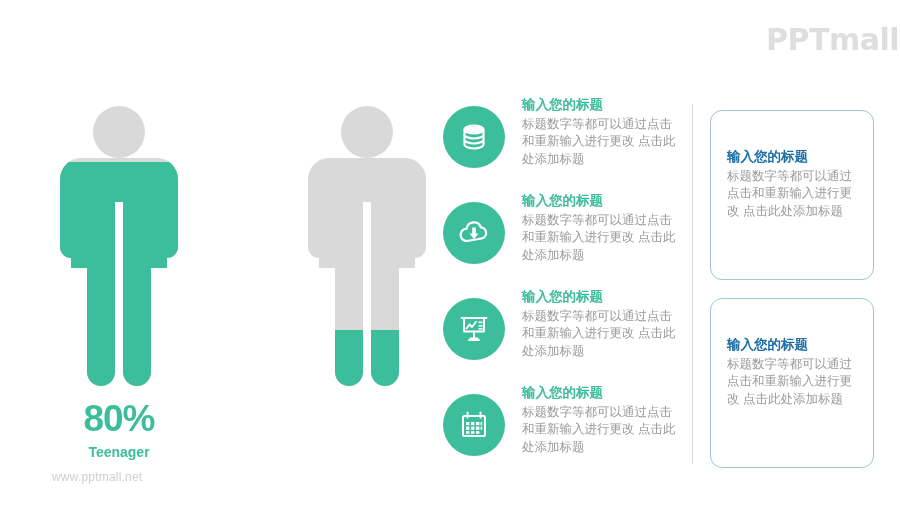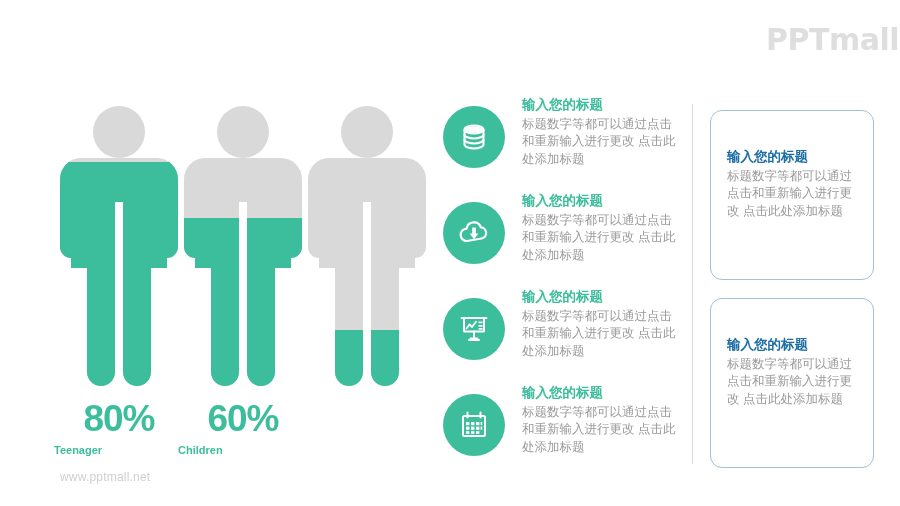--- a/index.html
+++ b/index.html
@@ -33,21 +33,20 @@
   }
 
   
   .watermark {
     position: absolute;
     left: 52px;
     top: 470px;
     font-size: 12px;
     color: #cfcfcf;
     letter-spacing: 0.2px;
-    margin-left: 8px;
   }
 
   
   .people {
     position: absolute;
     left: 22px;
     top: 104px;
     width: 410px;
     height: 360px;
   }
@@ -81,21 +80,22 @@
     font-weight: bold;
     color: #3cbd9c;
     letter-spacing: -1px;
     line-height: 1;
   }
   .plabel {
     position: absolute;
     left: 0;
     top: 340px;
     width: 100%;
-    font-size: 11px;
+    text-align: center;
+    font-size: 14px;
     font-weight: bold;
     color: #3cbd9c;
   }
 
   
   .icon-list {
     position: absolute;
     left: 440px;
     top: 95px;
     width: 240px;
@@ -209,40 +209,20 @@
             <g clip-path="url(#pg0)">
               <rect x="0" y="0" width="120" height="290" fill="#d9d9d9"></rect>
               <rect x="0" y="58" width="120" height="232" fill="#3cbd9c"></rect>
             </g>
           </svg>
         </div>
       <div class="pct">80%</div>
       <div class="plabel">Teenager</div>
     </div>
 
-    <div class="person-slot p1">
-      <div class="figure">
-          <svg viewBox="0 0 120 290" xmlns="http://www.w3.org/2000/svg">
-            <defs>
-              <clipPath id="pg1">
-                <circle cx="60" cy="28" r="26"></circle>
-                <path d="M22 54 h76 a21 21 0 0 1 21 21 v68 a11 11 0 0 1 -22 0 v-45 h-74 v45 a11 11 0 0 1 -22 0 v-68 a21 21 0 0 1 21 -21 Z"></path>
-                <path d="M12 98 h44 v170 a14 14 0 0 1 -28 0 v-104 h-16 Z"></path>
-                <path d="M64 98 h44 v66 h-16 v104 a14 14 0 0 1 -28 0 Z"></path>
-              </clipPath>
-            </defs>
-            <g clip-path="url(#pg1)">
-              <rect x="0" y="0" width="120" height="290" fill="#d9d9d9"></rect>
-              <rect x="0" y="114" width="120" height="176" fill="#3cbd9c"></rect>
-            </g>
-          </svg>
-        </div>
-      <div class="pct">60%</div>
-      <div class="plabel">Children</div>
-    </div>
 
     <div class="person-slot p2">
       <div class="figure">
           <svg viewBox="0 0 120 290" xmlns="http://www.w3.org/2000/svg">
             <defs>
               <clipPath id="pg2">
                 <circle cx="60" cy="28" r="26"></circle>
                 <path d="M22 54 h76 a21 21 0 0 1 21 21 v68 a11 11 0 0 1 -22 0 v-45 h-74 v45 a11 11 0 0 1 -22 0 v-68 a21 21 0 0 1 21 -21 Z"></path>
                 <path d="M12 98 h44 v170 a14 14 0 0 1 -28 0 v-104 h-16 Z"></path>
                 <path d="M64 98 h44 v66 h-16 v104 a14 14 0 0 1 -28 0 Z"></path>

